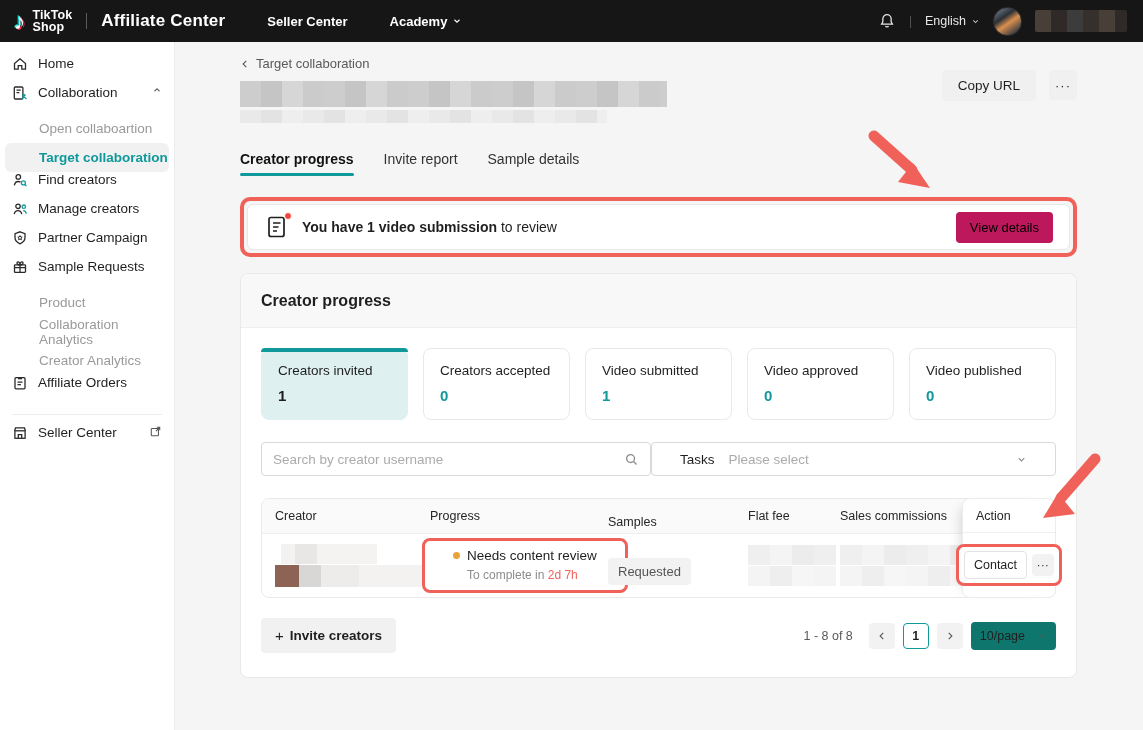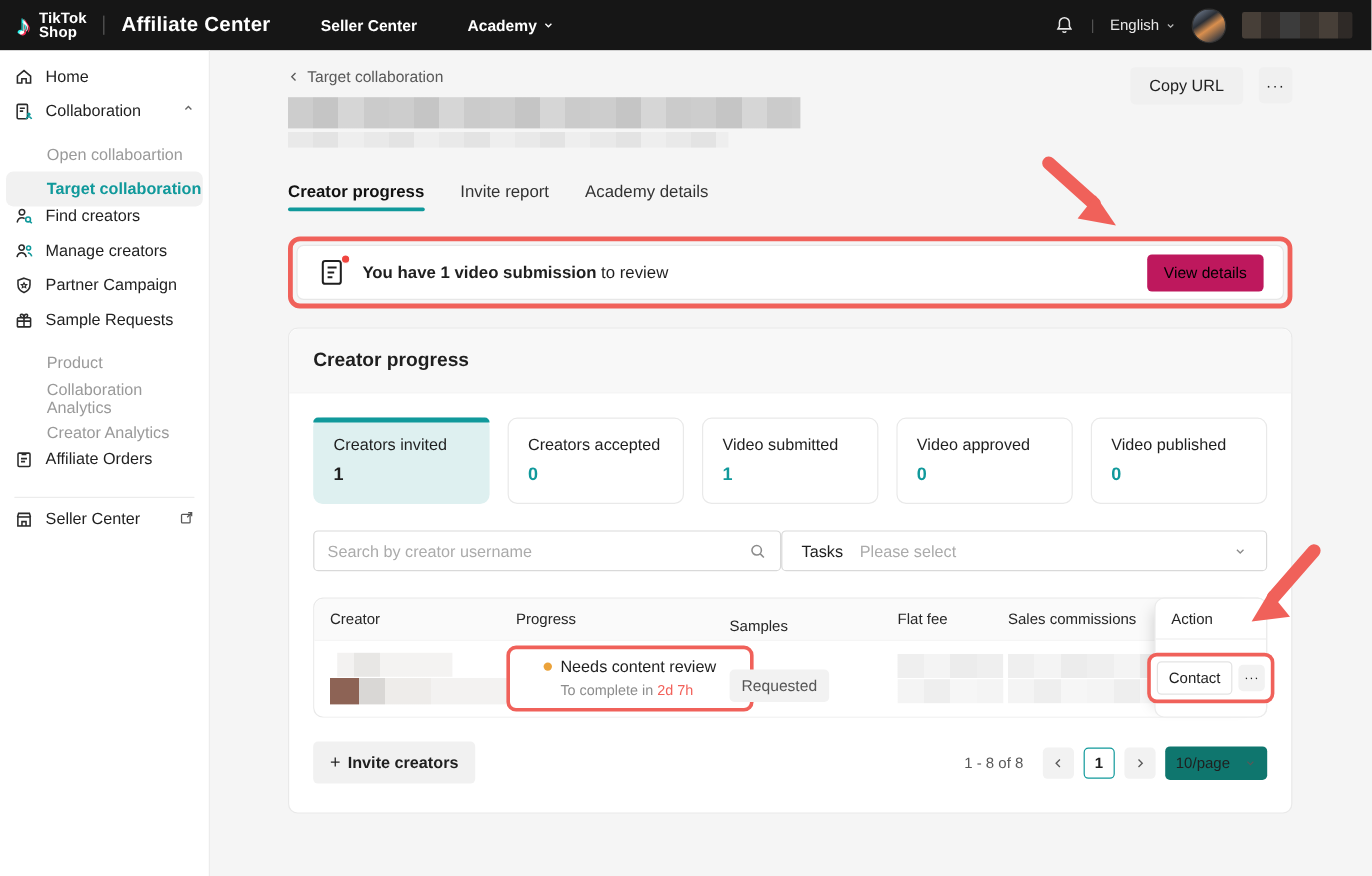--- a/index.html
+++ b/index.html
@@ -32,21 +32,21 @@
   .ext { margin-left:auto; display:flex; }
 
   
   .main { flex:1; position:relative; padding:14px 66px 0 65px; background:#f5f5f5; }
   .page-head { display:flex; justify-content:space-between; }
   .breadcrumb { display:flex; align-items:center; gap:6px; font-size:13px; color:#595959; cursor:pointer; }
   .redact-t1 { margin-top:10px; width:427px; height:26px;
     background:repeating-linear-gradient(90deg,#cdcdcd 0 21px,#c5c5c5 21px 42px,#d6d6d6 42px 63px,#cbcbcb 63px 84px); }
   .redact-t2 { margin-top:3px; width:367px; height:13px;
     background:repeating-linear-gradient(90deg,#e9e9e9 0 21px,#e3e3e3 21px 42px,#eeeeee 42px 63px); }
-  .head-actions { display:flex; gap:13px; align-items:flex-start; }
+  .head-actions { display:flex; gap:13px; margin-top:14px; align-items:flex-start; }
   .btn-gray { background:#f0f0f0; border:none; border-radius:4px; padding:8px 16px; font-size:13.5px; font-weight:500; font-family:inherit; color:#1f1f1f; cursor:pointer; }
   .btn-more-sm { background:#f0f0f0; border:none; border-radius:4px; width:28px; height:30px; font-size:13px; color:#1f1f1f; cursor:pointer; letter-spacing:1px; }
 
   .tabs { display:flex; gap:30px; margin-top:28px; font-size:14px; }
   .tab { padding-bottom:9px; color:#333; cursor:pointer; position:relative; }
   .tab.active { color:#111; font-weight:700; }
   .tab.active::after { content:""; position:absolute; left:0; right:0; bottom:0; height:3px; border-radius:2px; background:var(--accent); }
 
   
   .anno-box { margin-top:21px; border:4px solid var(--annotation); border-radius:10px; padding:3px; }
@@ -71,21 +71,21 @@
   .stat .s-label { font-size:13.5px; color:#1f1f1f; }
   .stat .s-value { margin-top:9px; font-size:15px; font-weight:700; color:var(--accent); }
   .stat.active { background:#def0f0; border-color:#def0f0; }
   .stat.active::before { content:""; position:absolute; top:-1px; left:-1px; right:-1px; height:4px; background:var(--accent); border-radius:8px 8px 0 0; }
   .stat.active .s-value { color:#1f1f1f; }
 
   .filters { display:flex; gap:0; margin-top:22px; }
   .search-box { flex:0 0 390px; height:34px; border:1px solid #d9d9d9; border-radius:4px; background:#fff; display:flex; align-items:center; padding:0 11px; gap:8px; }
   .search-box input { flex:1; border:none; outline:none; font-size:13.5px; font-family:inherit; color:#1f1f1f; background:transparent; }
   .search-box input::placeholder { color:#ababab; }
-  .tasks-select { flex:1; height:34px; border:1px solid #d9d9d9; border-radius:4px; background:#fff; display:flex; align-items:center; padding:0 16px; cursor:pointer; }
+  .tasks-select { flex:1; height:34px; border:1px solid #d9d9d9; border-radius:4px; background:#fff; display:flex; align-items:center; padding:0 28px; cursor:pointer; }
   .tasks-label { font-size:13.5px; color:#1f1f1f; margin-right:14px; }
   .tasks-ph { font-size:13.5px; color:#ababab; }
   .tasks-chev { margin-left:auto; display:flex; color:#8c8c8c; }
 
   
   .table { margin-top:22px; border:1px solid #e9e9e9; border-radius:8px; position:relative; }
   .t-head { display:flex; align-items:center; height:34px; background:#fafafa; border-radius:8px 8px 0 0; font-size:12.5px; color:#262626; }
   .t-row { display:flex; align-items:center; height:64px; background:#fff; border-top:1px solid #efefef; border-radius:0 0 8px 8px; }
   .c-creator { width:168px; padding-left:13px; }
   .c-progress { width:178px; }
@@ -278,21 +278,21 @@
       </div>
       <div class="head-actions">
         <button class="btn-gray">Copy URL</button>
         <button class="btn-more-sm">···</button>
       </div>
     </div>
 
     <div class="tabs">
       <div class="tab active">Creator progress</div>
       <div class="tab">Invite report</div>
-      <div class="tab">Academy details</div>
+      <div class="tab">Sample details</div>
     </div>
 
     <div class="anno-box">
       <div class="banner">
         <span class="banner-icon">
           <svg width="22" height="24" viewBox="0 0 22 24" fill="none" stroke="#1f1f1f" stroke-width="1.7">
               <rect x="3" y="2.5" width="15" height="19" rx="2"></rect>
               <path d="M7 8h7.5M7 12h5.5M7 16h4"></path>
             </svg>
           <span class="banner-dot"></span>

